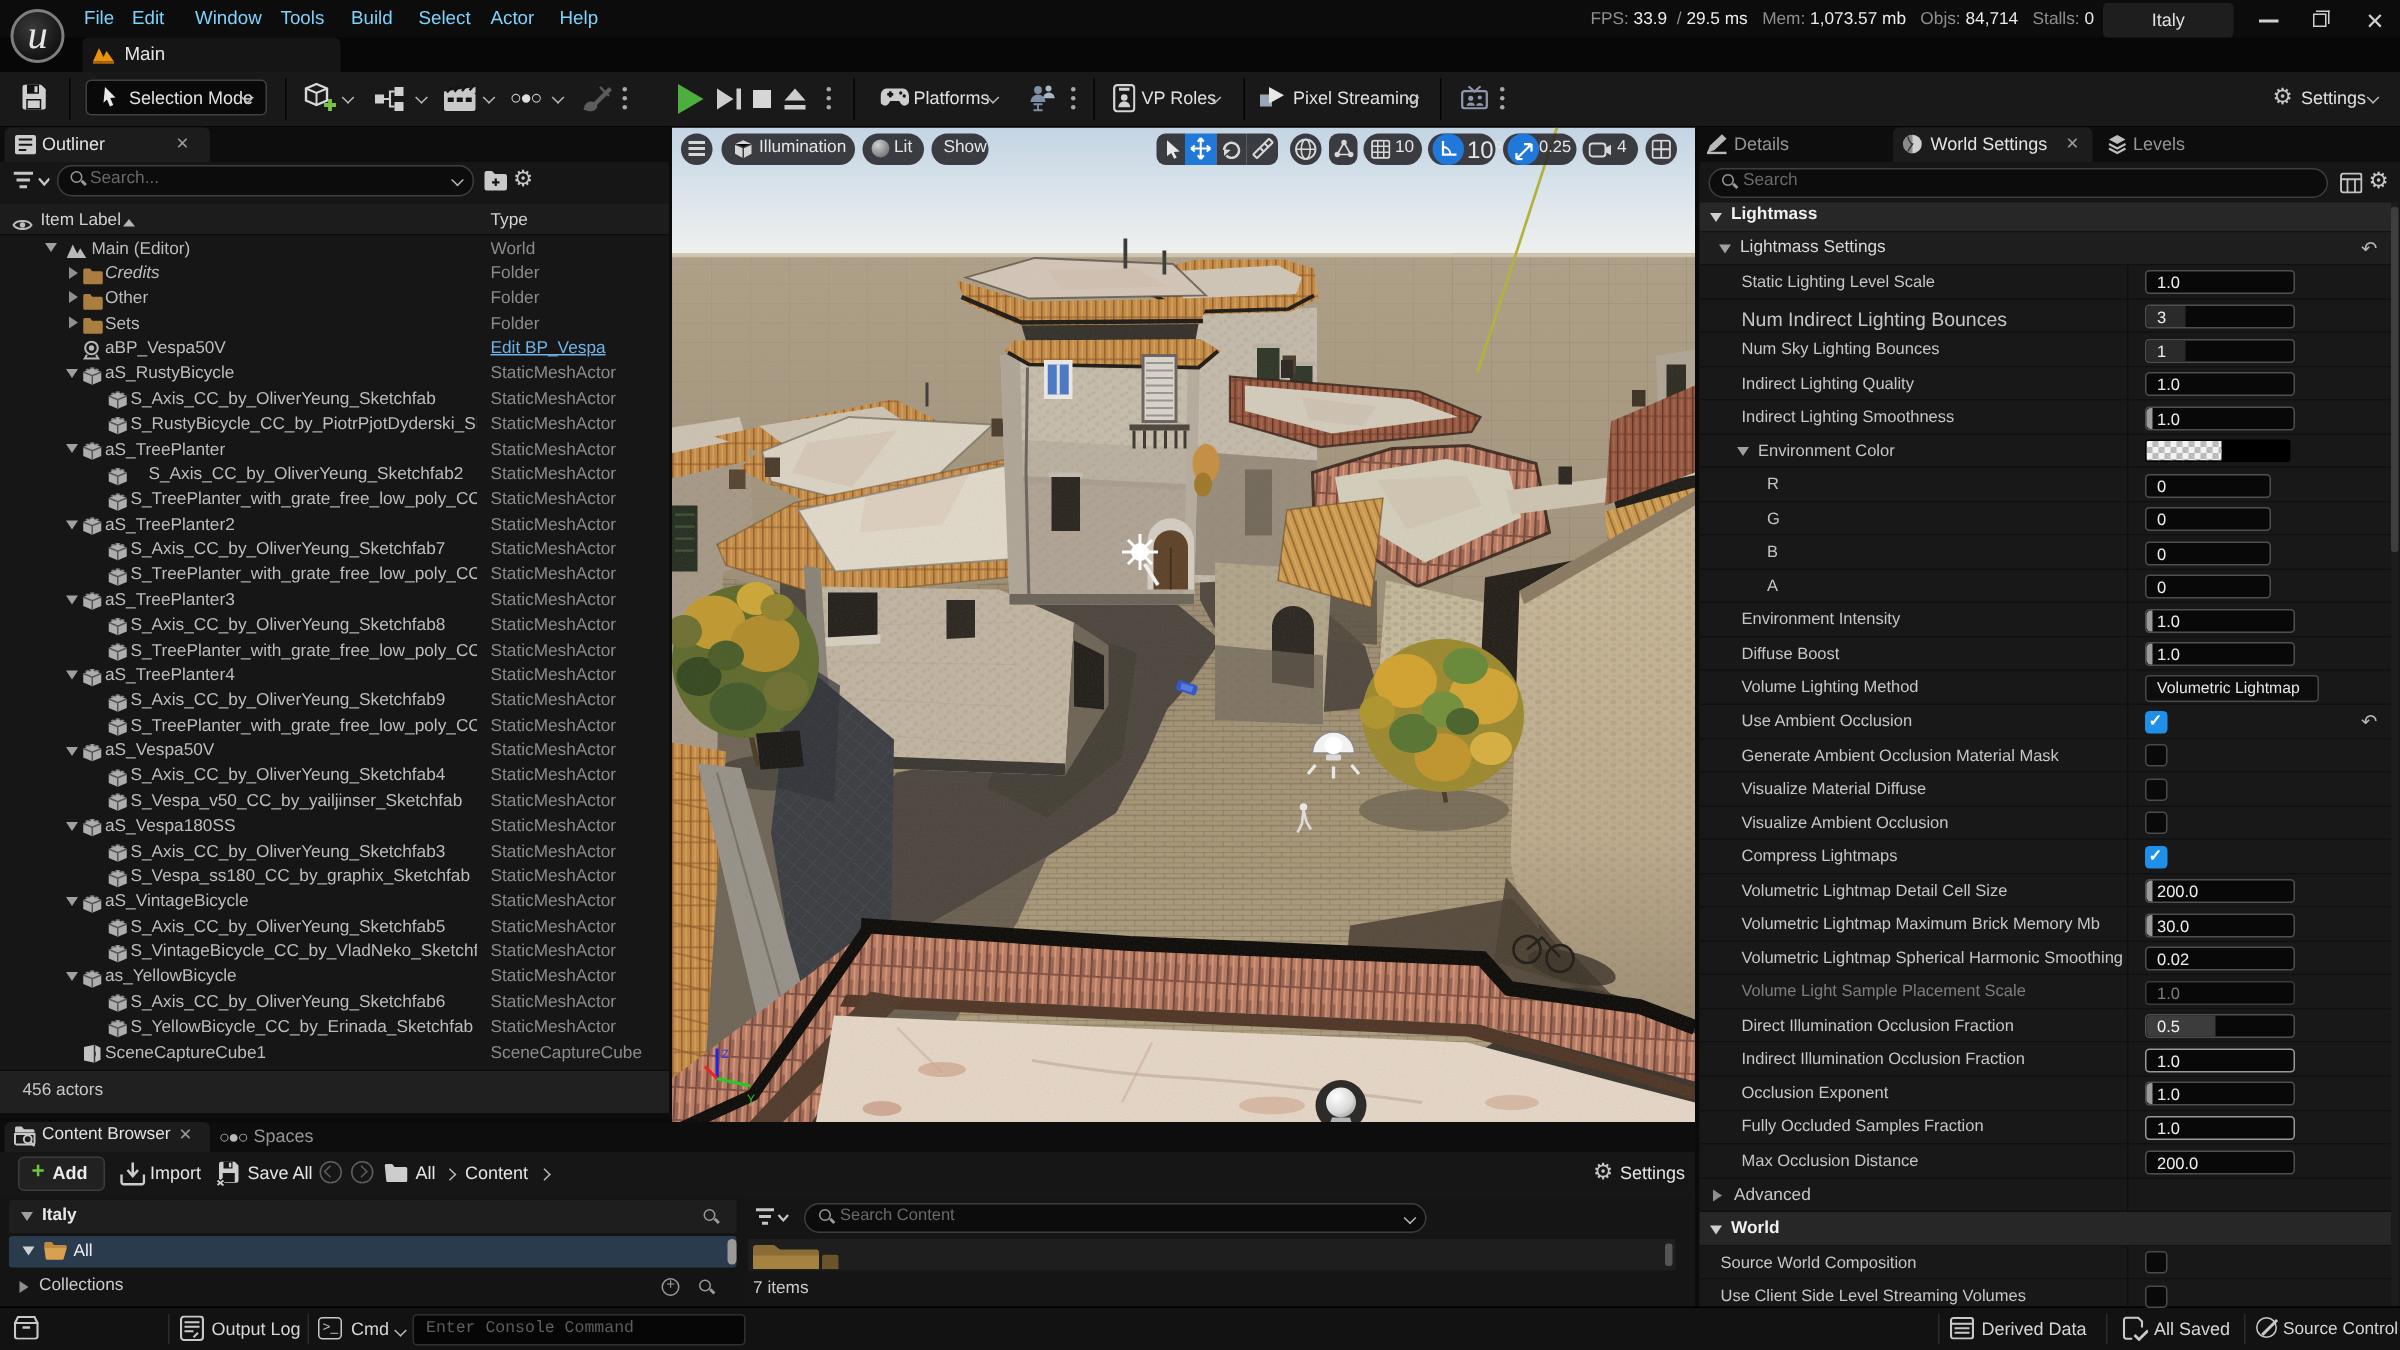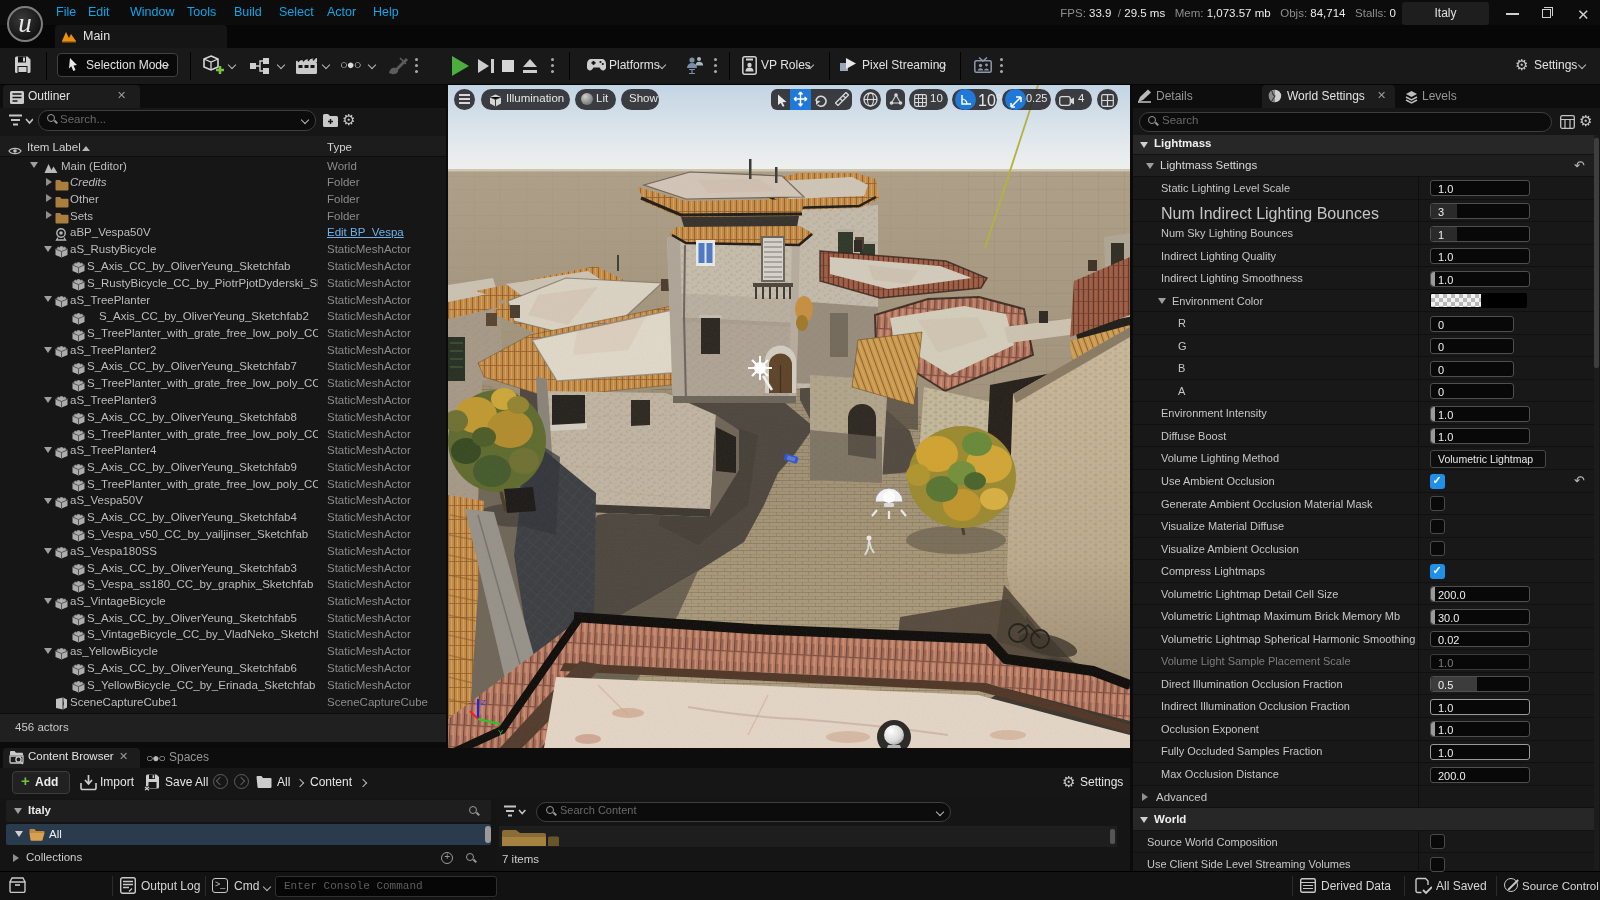--- a/index.html
+++ b/index.html
@@ -2,21 +2,21 @@
 <html><head>
 <meta charset="utf-8">
 <style>
 * { margin:0; padding:0; box-sizing:border-box; }
 html,body { width:1600px; height:900px; overflow:hidden; background:#0b0b0b;
   font-family:"Liberation Sans", sans-serif; }
 .abs { position:absolute; }
 #stage { position:relative; width:1600px; height:900px; background:#0b0b0b; }
 
 #menubar { left:0; top:0; width:1600px; height:25px; background:#0c0c0c; }
-.menuitem { position:absolute; top:5px; font-size:12.5px; color:#0ea5e9; }
+.menuitem { position:absolute; top:5px; font-size:12.5px; color:#7dd3fc; }
 #tabrow { left:0; top:25px; width:1600px; height:23px; background:#070707; }
 #maintab { left:55px; top:25px; width:172px; height:23px; background:#151515; border-radius:4px 4px 0 0; }
 #toolbar { left:0; top:48px; width:1600px; height:37px; background:#191919; border-bottom:1px solid #050505; }
 .tbtxt { position:absolute; font-size:12px; color:#e2e2e2; top:58px; }
 .tbsep { position:absolute; top:52px; height:28px; width:1px; background:#030303; }
 .chev { position:absolute; width:8px; height:8px; }
 .chev:after { content:""; position:absolute; left:1px; top:1px; width:5px; height:5px;
   border-right:1.6px solid #b9b9b9; border-bottom:1.6px solid #b9b9b9; transform:rotate(45deg); }
 .vdots { position:absolute; width:3px; height:3px; background:#a8a8a8; border-radius:50%;
   box-shadow:0 6px 0 #a8a8a8, 0 12px 0 #a8a8a8; }
@@ -950,21 +950,21 @@
   <span class="abs" style="left:1160px;top:159px;font-size:11.5px;color:#d8d8d8;z-index:5;">Lightmass Settings</span>
   <span class="abs" style="left:1574px;top:158px;font-size:13px;color:#b9b9b9;z-index:5;">↶</span>
   <div class="abs" style="left:1133px;top:177.0px;width:461px;height:22.5px;background:#181818;border-bottom:1px solid #101010;"></div>
   <div class="abs" style="left:1418px;top:177.0px;width:1px;height:22.5px;background:#0e0e0e;z-index:4;"></div>
   <span class="abs" style="left:1161px;top:182px;font-size:11px;color:#c6c6c6;z-index:5;white-space:nowrap;">Static Lighting Level Scale</span>
   <div class="abs" style="left:1430px;top:180px;width:100px;height:16px;background:#080808;border:1px solid #4f4f4f;border-radius:3px;z-index:5;">
       <span style="position:absolute;left:7px;top:1.5px;font-size:11px;color:#efefef;">1.0</span>
     </div>
   <div class="abs" style="left:1133px;top:199.5px;width:461px;height:22.5px;background:#181818;border-bottom:1px solid #101010;"></div>
   <div class="abs" style="left:1418px;top:199.5px;width:1px;height:22.5px;background:#0e0e0e;z-index:4;"></div>
-  <span class="abs" style="left:1161px;top:205px;font-size:16px;color:#c6c6c6;z-index:5;white-space:nowrap;">Num Indirect Lighting Bounces</span>
+  <span class="abs" style="left:1161px;top:205px;font-size:13px;color:#c6c6c6;z-index:5;white-space:nowrap;">Num Indirect Lighting Bounces</span>
   <div class="abs" style="left:1430px;top:203px;width:100px;height:16px;background:#080808;border:1px solid #4f4f4f;border-radius:3px;z-index:5;">
       <div style="position:absolute;left:0;top:0;width:26px;height:100%;background:#2a2a2a;border-radius:3px 0 0 3px;"></div>
       <span style="position:absolute;left:7px;top:1.5px;font-size:11px;color:#efefef;">3</span>
     </div>
   <div class="abs" style="left:1133px;top:222.1px;width:461px;height:22.5px;background:#181818;border-bottom:1px solid #101010;"></div>
   <div class="abs" style="left:1418px;top:222.1px;width:1px;height:22.5px;background:#0e0e0e;z-index:4;"></div>
   <span class="abs" style="left:1161px;top:227px;font-size:11px;color:#c6c6c6;z-index:5;white-space:nowrap;">Num Sky Lighting Bounces</span>
   <div class="abs" style="left:1430px;top:226px;width:100px;height:16px;background:#080808;border:1px solid #4f4f4f;border-radius:3px;z-index:5;">
       <div style="position:absolute;left:0;top:0;width:26px;height:100%;background:#2a2a2a;border-radius:3px 0 0 3px;"></div>
       <span style="position:absolute;left:7px;top:1.5px;font-size:11px;color:#efefef;">1</span>

